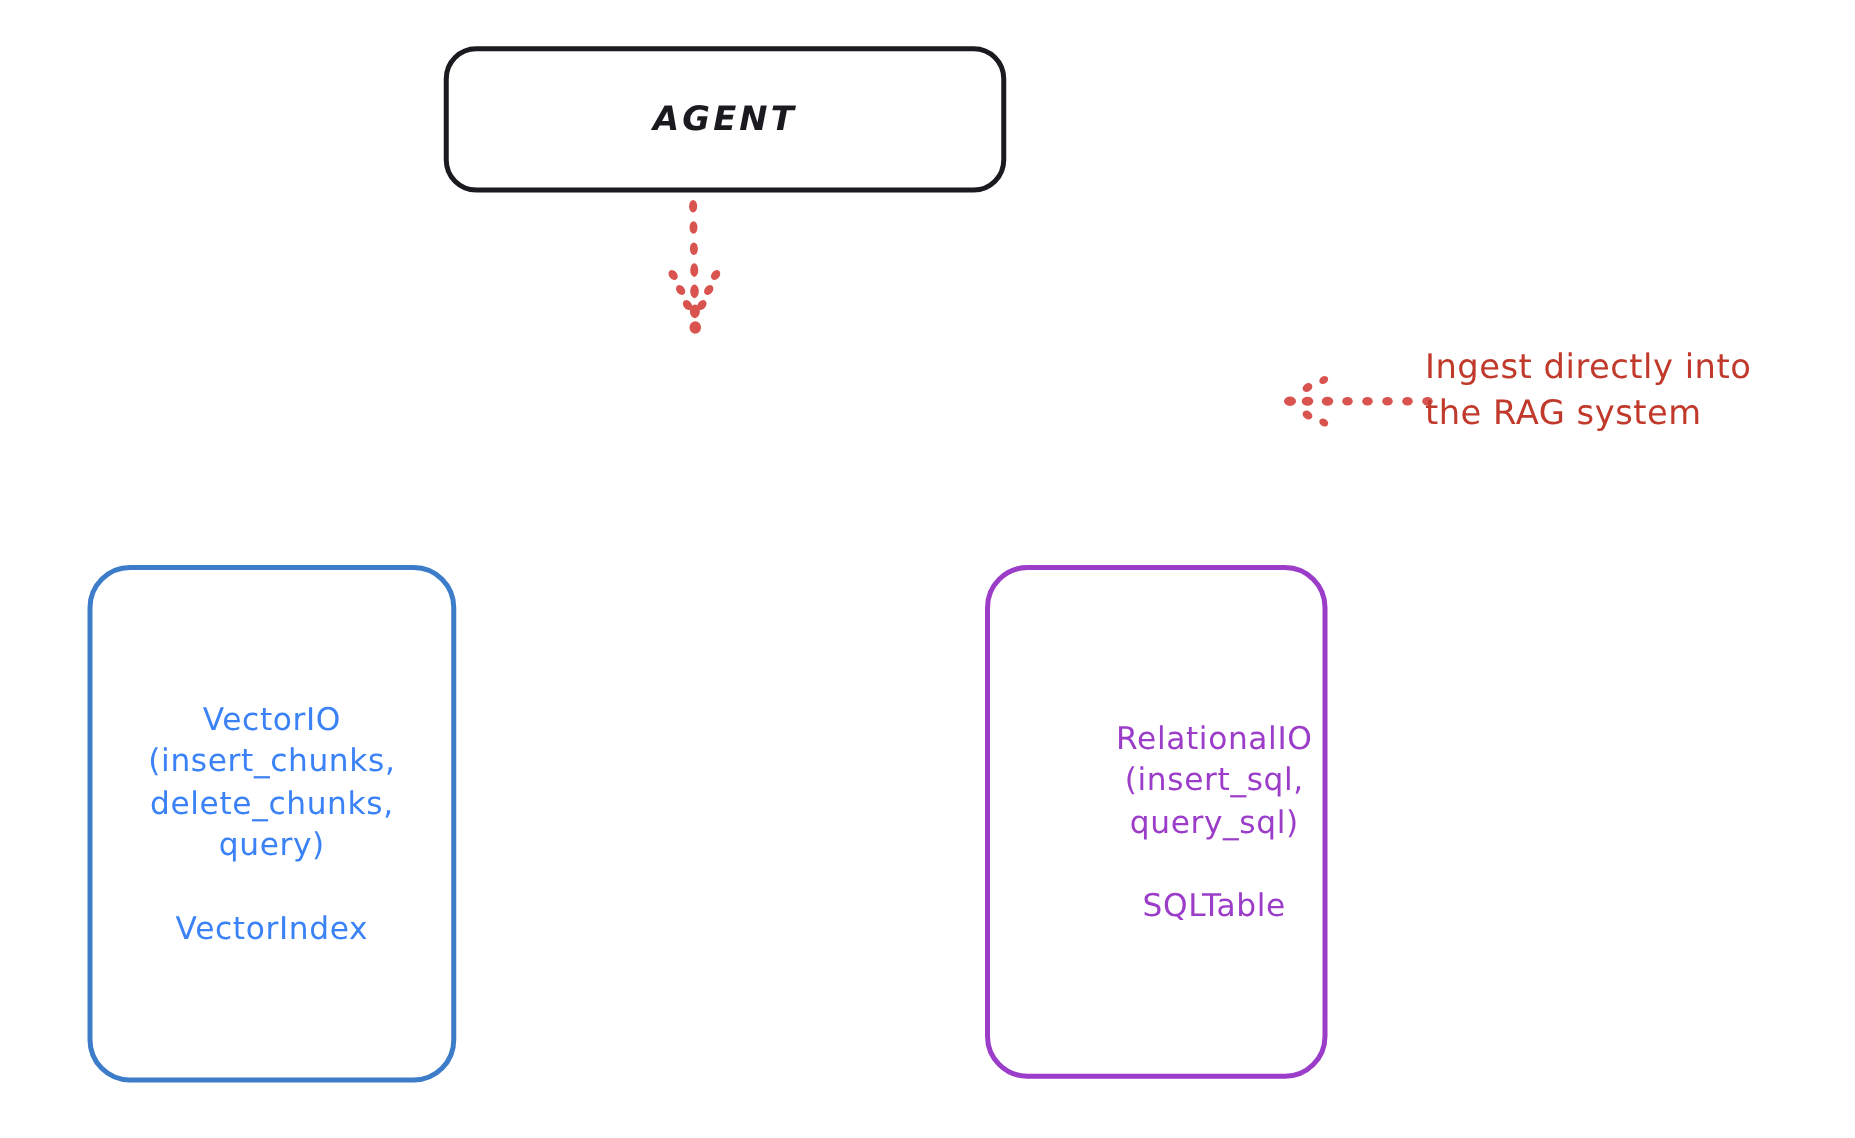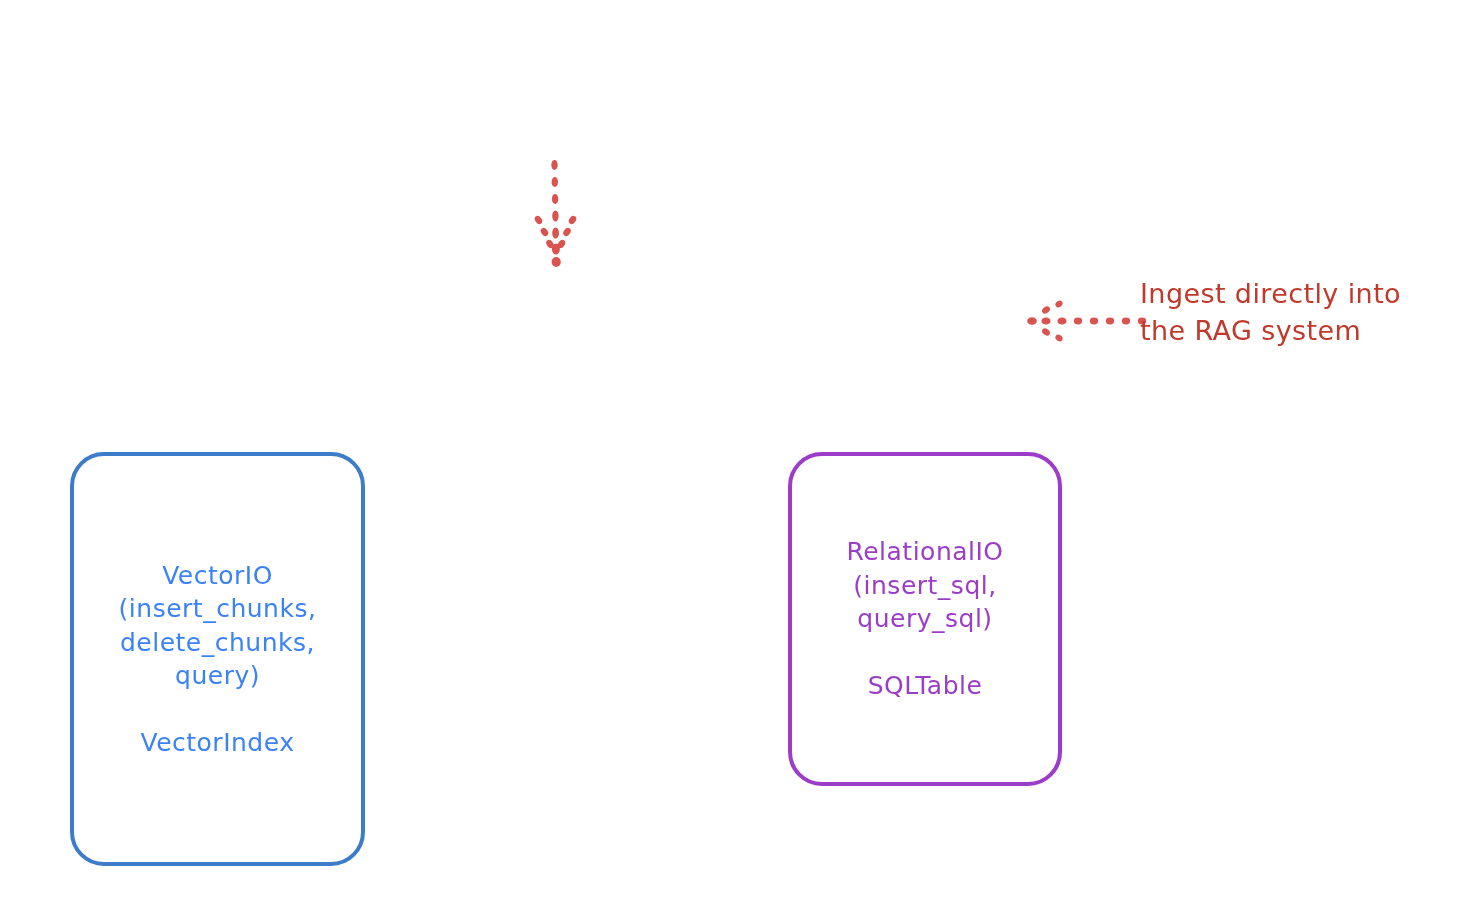--- a/index.html
+++ b/index.html
@@ -92,22 +92,23 @@
     width: 284px;
     height: 404px;
     border-color: #4a9e54;
   }
   #key-value-io-node .node-label { color: #3f9247; }
 
   #relational-io-node {
     left: 788px;
     top: 452px;
     width: 274px;
-    height: 334px;
+    height: 411px;
     border-color: #9b3dc9;
+    justify-content: flex-end;
   }
   #relational-io-node .node-label { color: #9b3dc9; }
 
   
   #agent-to-rag-arrow {
     position: absolute;
     left: 505px;
     top: 158px;
     width: 100px;
     height: 112px;
@@ -133,20 +134,23 @@
     letter-spacing: 0.4px;
     text-align: left;
     white-space: pre-line;
   }
 </style>
 </head>
 <body>
 
 <div id="canvas">
 
+  <div class="node" id="agent-node">
+    <span class="node-label">AGENT</span>
+  </div>
 
   <svg id="agent-to-rag-arrow" viewBox="0 0 100 112">
     <g fill="#d9534f">
       <ellipse cx="49.5" cy="7" rx="3.2" ry="5"></ellipse>
       <ellipse cx="49.8" cy="24" rx="3.2" ry="5"></ellipse>
       <ellipse cx="50.1" cy="41" rx="3.2" ry="5"></ellipse>
       <ellipse cx="50.4" cy="58" rx="3.2" ry="5.5"></ellipse>
       <ellipse cx="50.6" cy="75" rx="3.4" ry="5.5"></ellipse>
       <ellipse cx="50.9" cy="91" rx="4" ry="5.5"></ellipse>
       <ellipse cx="51.2" cy="104" rx="4.6" ry="5"></ellipse>

